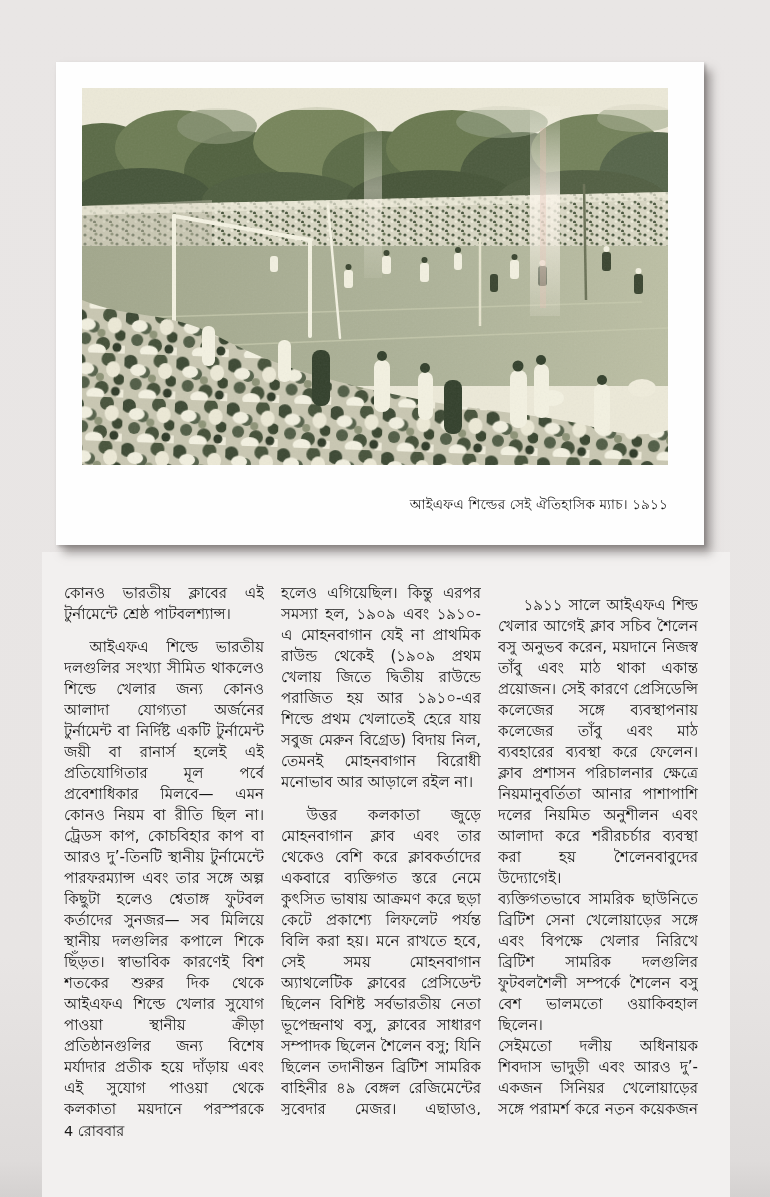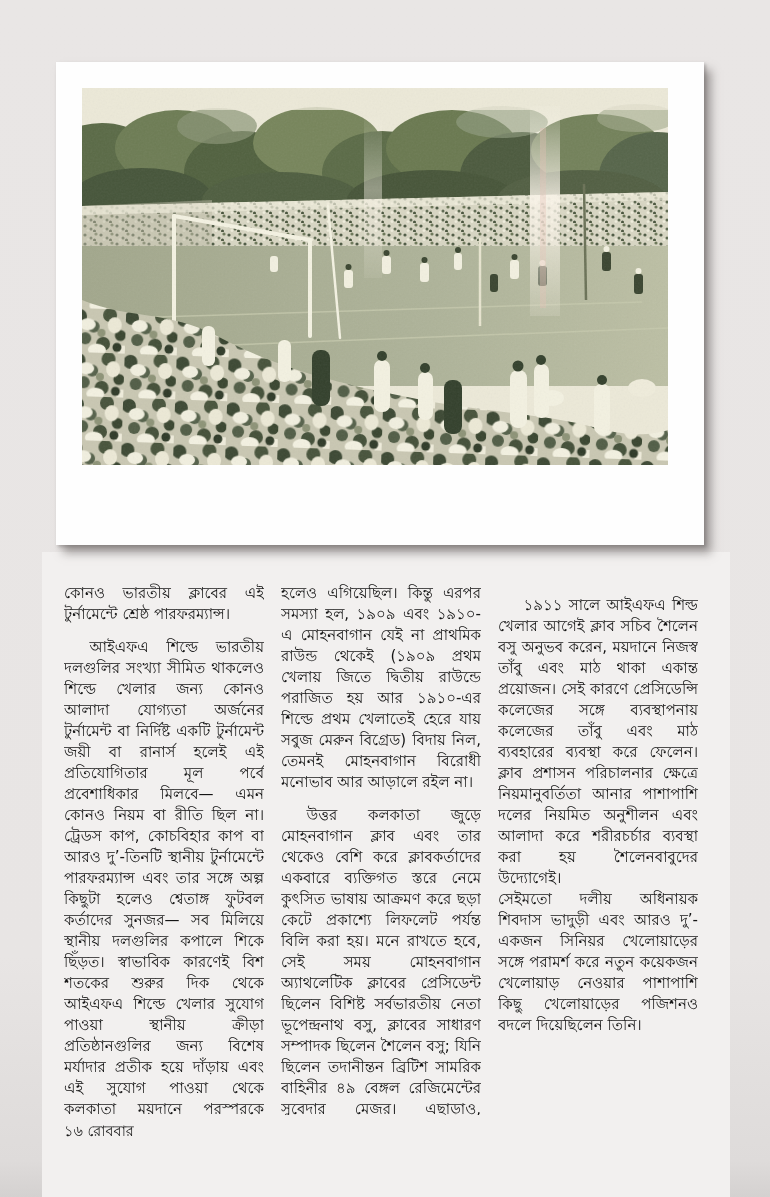--- a/index.html
+++ b/index.html
@@ -194,30 +194,32 @@
         <ellipse cx="470" cy="310" rx="12" ry="8" fill="#f3f1e1"></ellipse>
       </g>
 
       <rect x="448" y="18" width="30" height="210" fill="url(#streakG)"></rect>
       <rect x="458" y="40" width="6" height="180" fill="#e8c4b8" opacity="0.35"></rect>
       <rect x="282" y="30" width="18" height="160" fill="url(#streakG)" opacity="0.5"></rect>
 
       <rect width="586" height="377" filter="url(#grain)" opacity="0.5"></rect>
     </svg>
   </div>
+  <div class="photo-caption">আইএফএ শিল্ডের সেই ঐতিহাসিক ম্যাচ। ১৯১১</div>
 </div>
 
 <div class="columns">
   <div class="col">
-      <p class="para">কোনও ভারতীয় ক্লাবের এই টুর্নামেন্টে শ্রেষ্ঠ পারফরম্যান্স।</p>
+      <p class="para">কোনও ভারতীয় ক্লাবের এই টুর্নামেন্টে শ্রেষ্ঠ পাটবলশ্যান্স।</p>
       <p class="para indent">আইএফএ শিল্ডে ভারতীয় দলগুলির সংখ্যা সীমিত থাকলেও শিল্ডে খেলার জন্য কোনও আলাদা যোগ্যতা অর্জনের টুর্নামেন্ট বা নির্দিষ্ট একটি টুর্নামেন্ট জয়ী বা রানার্স হলেই এই প্রতিযোগিতার মূল পর্বে প্রবেশাধিকার মিলবে— এমন কোনও নিয়ম বা রীতি ছিল না। ট্রেডস কাপ, কোচবিহার কাপ বা আরও দু’-তিনটি স্থানীয় টুর্নামেন্টে পারফরম্যান্স এবং তার সঙ্গে অল্প কিছুটা হলেও শ্বেতাঙ্গ ফুটবল কর্তাদের সুনজর— সব মিলিয়ে স্থানীয় দলগুলির কপালে শিকে ছিঁড়ত। স্বাভাবিক কারণেই বিশ শতকের শুরুর দিক থেকে আইএফএ শিল্ডে খেলার সুযোগ পাওয়া স্থানীয় ক্রীড়া প্রতিষ্ঠানগুলির জন্য বিশেষ মর্যাদার প্রতীক হয়ে দাঁড়ায় এবং এই সুযোগ পাওয়া থেকে কলকাতা ময়দানে পরস্পরকে ছাপিয়ে যাওয়ার এক অন্য জেদাজেদির সূত্রপাত ঘটে। সবসময় যা খেলার মাঠের মধ্যেই সীমাবদ্ধ থাকত না।</p>
     </div>
   <div class="col">
       <p class="para">হলেও এগিয়েছিল। কিন্তু এরপর সমস্যা হল, ১৯০৯ এবং ১৯১০-এ মোহনবাগান যেই না প্রাথমিক রাউন্ড থেকেই (১৯০৯ প্রথম খেলায় জিতে দ্বিতীয় রাউন্ডে পরাজিত হয় আর ১৯১০-এর শিল্ডে প্রথম খেলাতেই হেরে যায় সবুজ মেরুন বিগ্রেড) বিদায় নিল, তেমনই মোহনবাগান বিরোধী মনোভাব আর আড়ালে রইল না।</p>
       <p class="para indent">উত্তর কলকাতা জুড়ে মোহনবাগান ক্লাব এবং তার থেকেও বেশি করে ক্লাবকর্তাদের একবারে ব্যক্তিগত স্তরে নেমে কুৎসিত ভাষায় আক্রমণ করে ছড়া কেটে প্রকাশ্যে লিফলেট পর্যন্ত বিলি করা হয়। মনে রাখতে হবে, সেই সময় মোহনবাগান অ্যাথলেটিক ক্লাবের প্রেসিডেন্ট ছিলেন বিশিষ্ট সর্বভারতীয় নেতা ভূপেন্দ্রনাথ বসু, ক্লাবের সাধারণ সম্পাদক ছিলেন শৈলেন বসু; যিনি ছিলেন তদানীন্তন ব্রিটিশ সামরিক বাহিনীর ৪৯ বেঙ্গল রেজিমেন্টের সুবেদার মেজর। এছাড়াও, সমাজের বেশ কিছু গণ্যমান্য মানুষ ততদিনে মোহনবাগান অ্যাথলেটিক ক্লাবের সঙ্গে যুক্ত হয়েছেন। এই সম্ভ্রান্ত মানুষরা ক্লাব বিরোধী নিম্নমানের কুৎসার বিরুদ্ধে প্রকাশ্যে মন্তব্য না করলেও এগুলি যে ক্লাব প্রশাসক হিসেবে তাঁদের জেদকে অনেকটাই বাড়িয়ে দিয়েছিল, তাতে কোনও সন্দেহ নেই।</p>
     </div>
   <div class="col">
       <p class="para indent">১৯১১ সালে আইএফএ শিল্ড খেলার আগেই ক্লাব সচিব শৈলেন বসু অনুভব করেন, ময়দানে নিজস্ব তাঁবু এবং মাঠ থাকা একান্ত প্রয়োজন। সেই কারণে প্রেসিডেন্সি কলেজের সঙ্গে ব্যবস্থাপনায় কলেজের তাঁবু এবং মাঠ ব্যবহারের ব্যবস্থা করে ফেলেন। ক্লাব প্রশাসন পরিচালনার ক্ষেত্রে নিয়মানুবর্তিতা আনার পাশাপাশি দলের নিয়মিত অনুশীলন এবং আলাদা করে শরীরচর্চার ব্যবস্থা করা হয় শৈলেনবাবুদের উদ্যোগেই।</p>
+      <p class="para">ব্যক্তিগতভাবে সামরিক ছাউনিতে ব্রিটিশ সেনা খেলোয়াড়ের সঙ্গে এবং বিপক্ষে খেলার নিরিখে ব্রিটিশ সামরিক দলগুলির ফুটবলশৈলী সম্পর্কে শৈলেন বসু বেশ ভালমতো ওয়াকিবহাল ছিলেন।</p>
       <p class="para">সেইমতো দলীয় অধিনায়ক শিবদাস ভাদুড়ী এবং আরও দু’-একজন সিনিয়র খেলোয়াড়ের সঙ্গে পরামর্শ করে নতুন কয়েকজন খেলোয়াড় নেওয়ার পাশাপাশি কিছু খেলোয়াড়ের পজিশনও বদলে দিয়েছিলেন তিনি।</p>
     </div>
 </div>
 
-<div class="footer">১৬ রোববার</div>
+<div class="footer">4 রোববার</div>
 
 </body></html>

